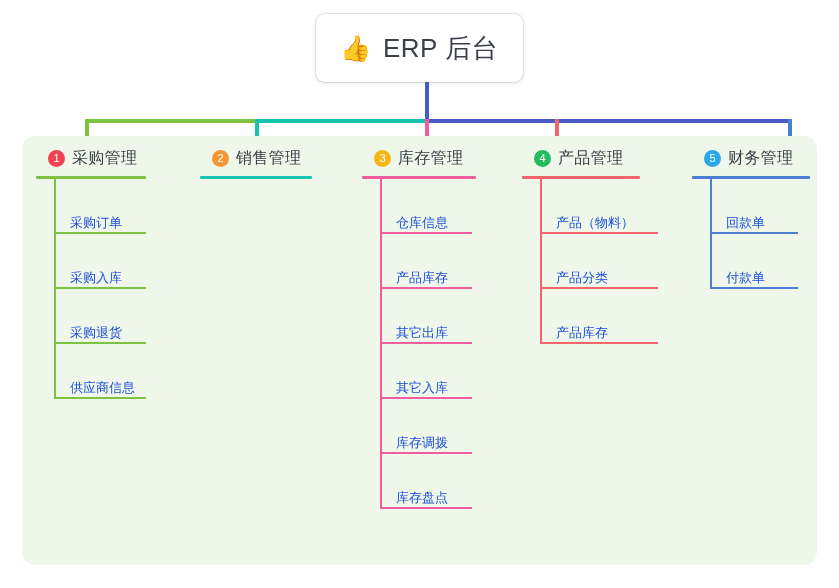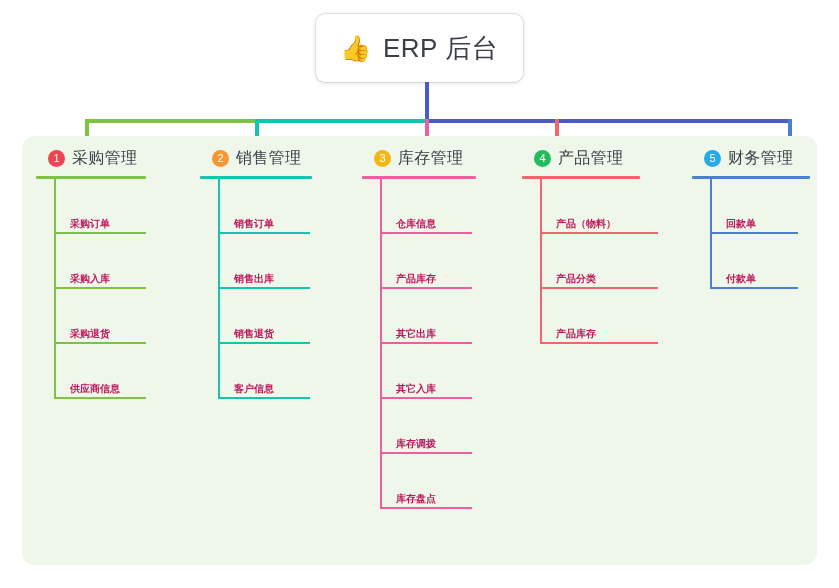--- a/index.html
+++ b/index.html
@@ -75,22 +75,22 @@
   .head-rule{height:3px;margin-top:6px;border-radius:1px;}
 
   
   .leaves{position:relative;margin-left:18px;padding-top:0;}
   .spine{position:absolute;left:0;top:0;width:2px;bottom:0;}
   .leaf{
     position:relative;height:55px;box-sizing:border-box;
     display:flex;align-items:flex-end;
   }
   .leaf-label{
-    font-size:10px;color:#be185d;white-space:nowrap;
-    padding:0 0 5px 16px;line-height:1;font-weight:bold;
+    font-size:13px;color:#1d4ed8;white-space:nowrap;
+    padding:0 0 5px 16px;line-height:1;
   }
   .leaf-rule{
     position:absolute;left:0;bottom:0;height:2px;
   }
 
   
   .c1{left:36px;width:160px;}
   .c2{left:200px;width:155px;}
   .c3{left:362px;width:160px;}
   .c4{left:522px;width:165px;}
@@ -146,39 +146,20 @@
             <div class="leaf-rule" style="background: rgb(126, 194, 66); width: 92px;"></div>
           </div>
         </div>
       </div>
       <div class="col c2">
         <div class="col-head">
           <span class="badge" style="background: rgb(245, 149, 51);">2</span>
           <span class="col-title">销售管理</span>
         </div>
         <div class="head-rule" style="background: rgb(22, 196, 174); width: 112px;"></div>
-        <div class="leaves">
-          <div class="spine" style="background: rgb(22, 196, 174);"></div>
-          <div class="leaf">
-            <span class="leaf-label">销售订单</span>
-            <div class="leaf-rule" style="background: rgb(22, 196, 174); width: 92px;"></div>
-          </div>
-          <div class="leaf">
-            <span class="leaf-label">销售出库</span>
-            <div class="leaf-rule" style="background: rgb(22, 196, 174); width: 92px;"></div>
-          </div>
-          <div class="leaf">
-            <span class="leaf-label">销售退货</span>
-            <div class="leaf-rule" style="background: rgb(22, 196, 174); width: 92px;"></div>
-          </div>
-          <div class="leaf">
-            <span class="leaf-label">客户信息</span>
-            <div class="leaf-rule" style="background: rgb(22, 196, 174); width: 92px;"></div>
-          </div>
-        </div>
       </div>
       <div class="col c3">
         <div class="col-head">
           <span class="badge" style="background: rgb(245, 182, 23);">3</span>
           <span class="col-title">库存管理</span>
         </div>
         <div class="head-rule" style="background: rgb(239, 95, 160); width: 114px;"></div>
         <div class="leaves">
           <div class="spine" style="background: rgb(239, 95, 160);"></div>
           <div class="leaf">

